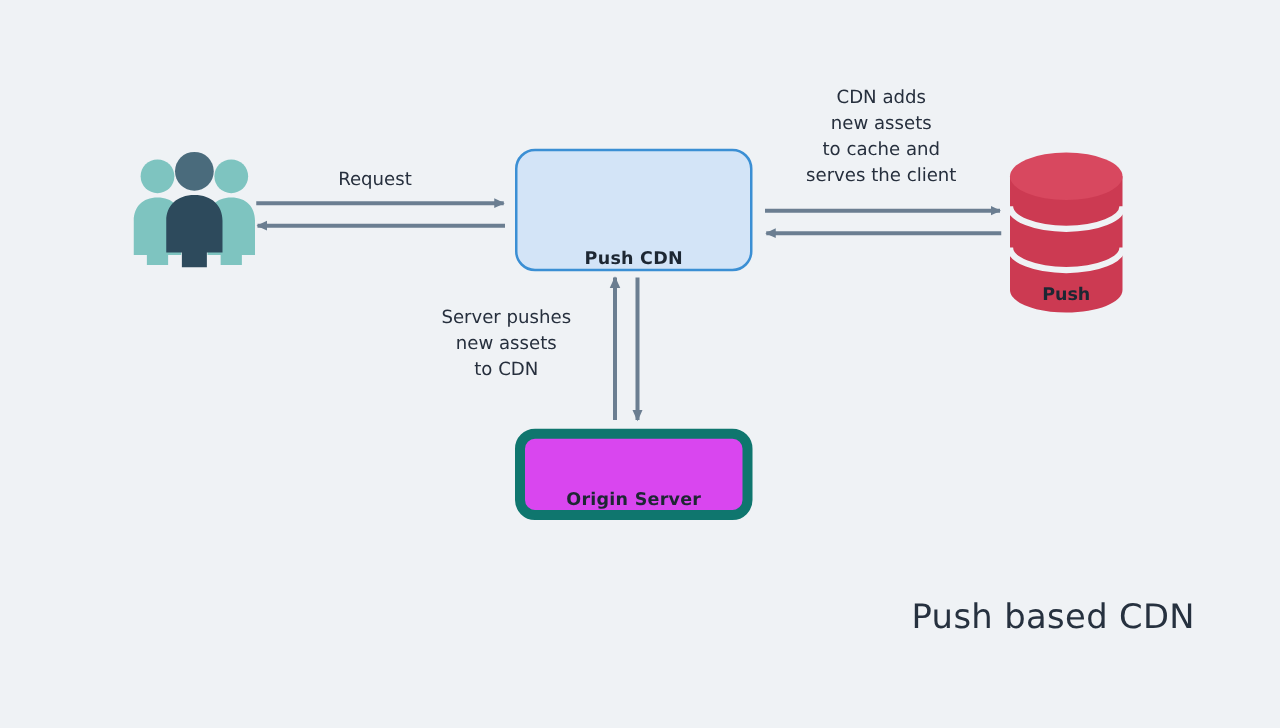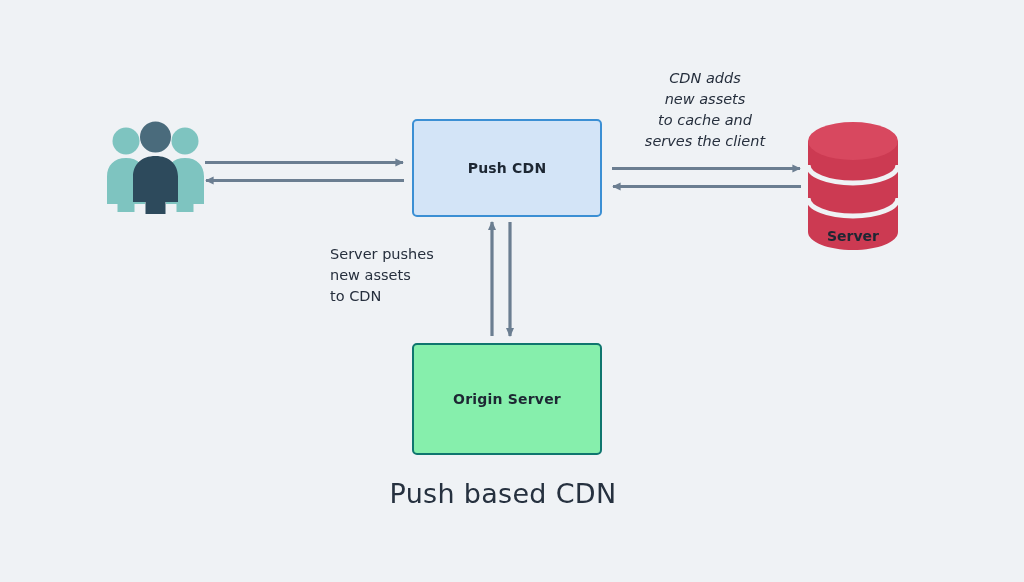--- a/index.html
+++ b/index.html
@@ -27,46 +27,46 @@
   #clients-icon {
     left: 104px;
     top: 120px;
     width: 104px;
     height: 94px;
   }
 
   
   .node-box {
     box-sizing: border-box;
-    border-radius: 5px;
+    border-radius: 16px;
     display: flex;
-    align-items: center;
+    align-items: flex-end;
     justify-content: center;
   }
   .node-box .node-label {
     font-size: 14px;
     font-weight: bold;
     color: #1d2733;
     letter-spacing: 0.2px;
   }
   #push-cdn-node {
     left: 412px;
     top: 119px;
     width: 190px;
     height: 98px;
     background: #d3e4f7;
     border: 2px solid #3b8fd4;
   }
   #origin-server-node {
     left: 412px;
     top: 343px;
     width: 190px;
-    height: 112px;
-    background: #86efac;
-    border: 2px solid #0f766e;
+    height: 73px;
+    background: #d946ef;
+    border: 8px solid #0f766e;
   }
 
   
   #cache-node {
     left: 805px;
     top: 119px;
     width: 96px;
     height: 136px;
   }
   #cache-label {
@@ -96,36 +96,34 @@
     left: 200px;
     top: 190px;
     width: 200px;
     text-align: center;
   }
   #cdn-cache-label {
     left: 620px;
     top: 68px;
     width: 170px;
     text-align: center;
-    font-style: italic;
   }
   #server-push-label {
     left: 330px;
     top: 244px;
     width: 150px;
-    text-align: left;
+    text-align: center;
   }
 
   
   #title-block {
     left: 0px;
     top: 478px;
     width: 956px;
-    text-align: center;
-    padding-left: 25px;
+    text-align: right;
   }
   #diagram-title {
     font-size: 27px;
     font-weight: normal;
     color: #26313f;
     letter-spacing: 0.3px;
     font-family: "DejaVu Sans", sans-serif;
   }
   #diagram-subtitle {
     margin-top: 9px;
@@ -218,22 +216,23 @@
     <svg width="96" height="136" viewBox="0 0 96 136" xmlns="http://www.w3.org/2000/svg">
 
       <path d="M3 22 L3 113 C3 123 23 131 48 131 C73 131 93 123 93 113 L93 22 Z" fill="#cc3a52"></path>
 
       <ellipse cx="48" cy="22" rx="45" ry="19" fill="#d8485f"></ellipse>
 
       <path d="M3 46 C3 56 23 64 48 64 C73 64 93 56 93 46" fill="none" stroke="#eff2f5" stroke-width="5"></path>
       <path d="M3 79 C3 89 23 97 48 97 C73 97 93 89 93 79" fill="none" stroke="#eff2f5" stroke-width="5"></path>
     </svg>
   </div>
-  <div id="cache-label" class="abs">Server</div>
-
+  <div id="cache-label" class="abs">Push</div>
+
+  <div id="request-label" class="abs edge-label">Request</div>
 
 
   <div id="cdn-cache-label" class="abs edge-label">CDN adds
 new assets
 to cache and
 serves the client</div>
 
   <div id="server-push-label" class="abs edge-label">Server pushes
 new assets
 to CDN</div>

